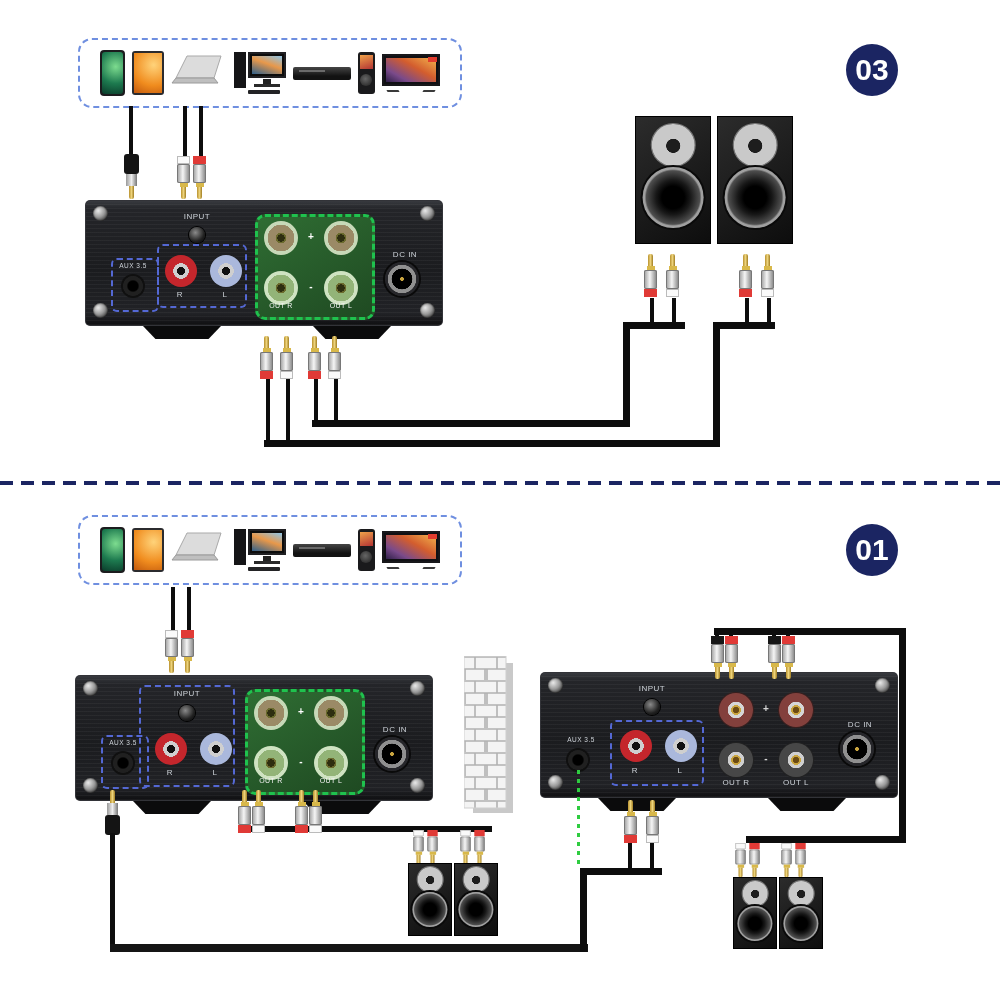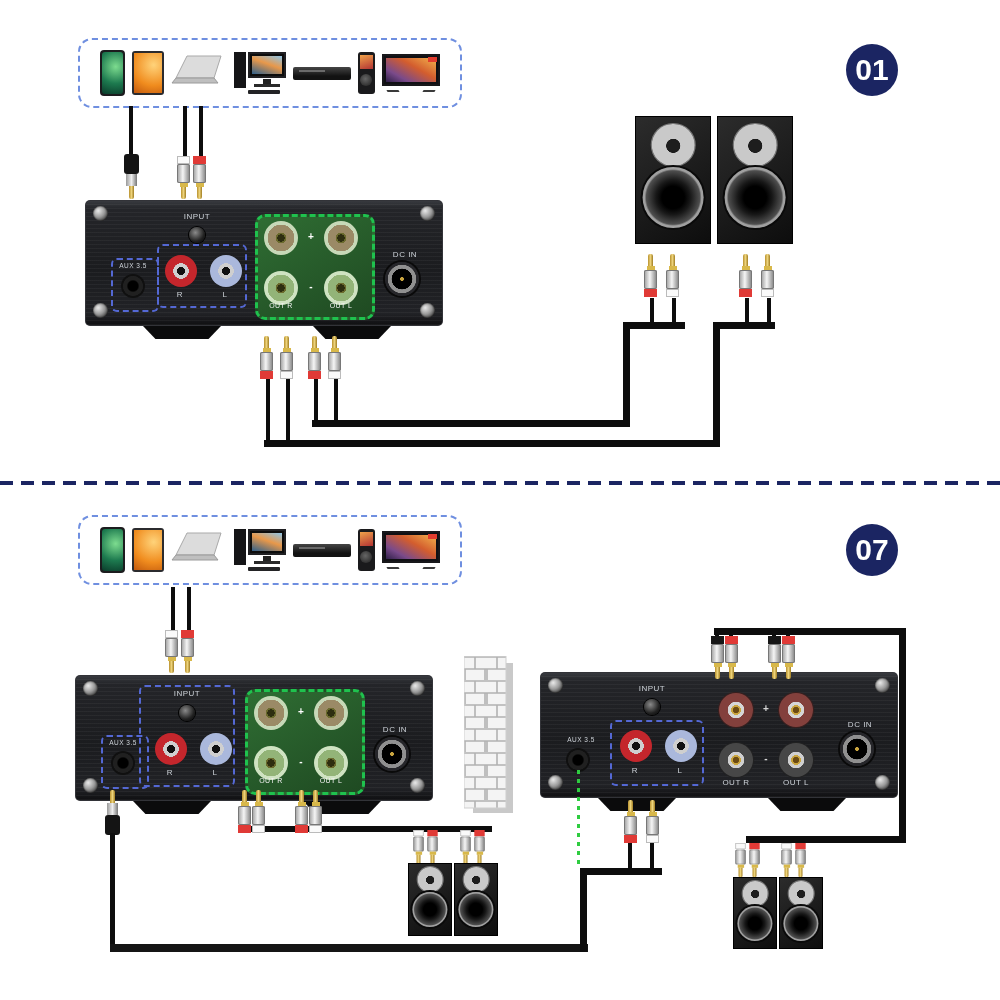--- a/index.html
+++ b/index.html
@@ -141,21 +141,21 @@
     <div class="dev ic-dvd"></div>
     <div class="dev ic-player"></div>
     <div class="dev ic-tv">
       <span class="scr"></span>
       <span class="bdg"></span>
       <span class="leg1"></span>
       <span class="leg2"></span>
     </div>
   </div>
 
-  <div class="badge" style="left:846px;top:44px;">01</div>
+  <div class="badge" style="left:846px;top:44px;">03</div>
 
   <div class="wire" style="left:129px;top:106px;width:4px;height:48px;"></div>
   <div class="wire" style="left:183px;top:106px;width:4px;height:52px;"></div>
   <div class="wire" style="left:199px;top:106px;width:4px;height:52px;"></div>
   <div class="plug35" style="left:124px;top:154px;">
       <span class="sleeve"></span>
       <span class="pbody"></span>
       <span class="ptip"></span>
     </div>
   <div class="rca" style="left:177px;top:156px;">
@@ -294,21 +294,21 @@
     <div class="dev ic-dvd"></div>
     <div class="dev ic-player"></div>
     <div class="dev ic-tv">
       <span class="scr"></span>
       <span class="bdg"></span>
       <span class="leg1"></span>
       <span class="leg2"></span>
     </div>
   </div>
 
-  <div class="badge" style="left:846px;top:524px;">07</div>
+  <div class="badge" style="left:846px;top:524px;">01</div>
 
   <div class="wire" style="left:171px;top:587px;width:4px;height:46px;"></div>
   <div class="wire" style="left:187px;top:587px;width:4px;height:46px;"></div>
   <div class="rca" style="left:165px;top:630px;">
       <span class="band white"></span>
       <span class="body"></span>
       <span class="collar"></span>
       <span class="tip"></span>
     </div>
   <div class="rca" style="left:181px;top:630px;">

